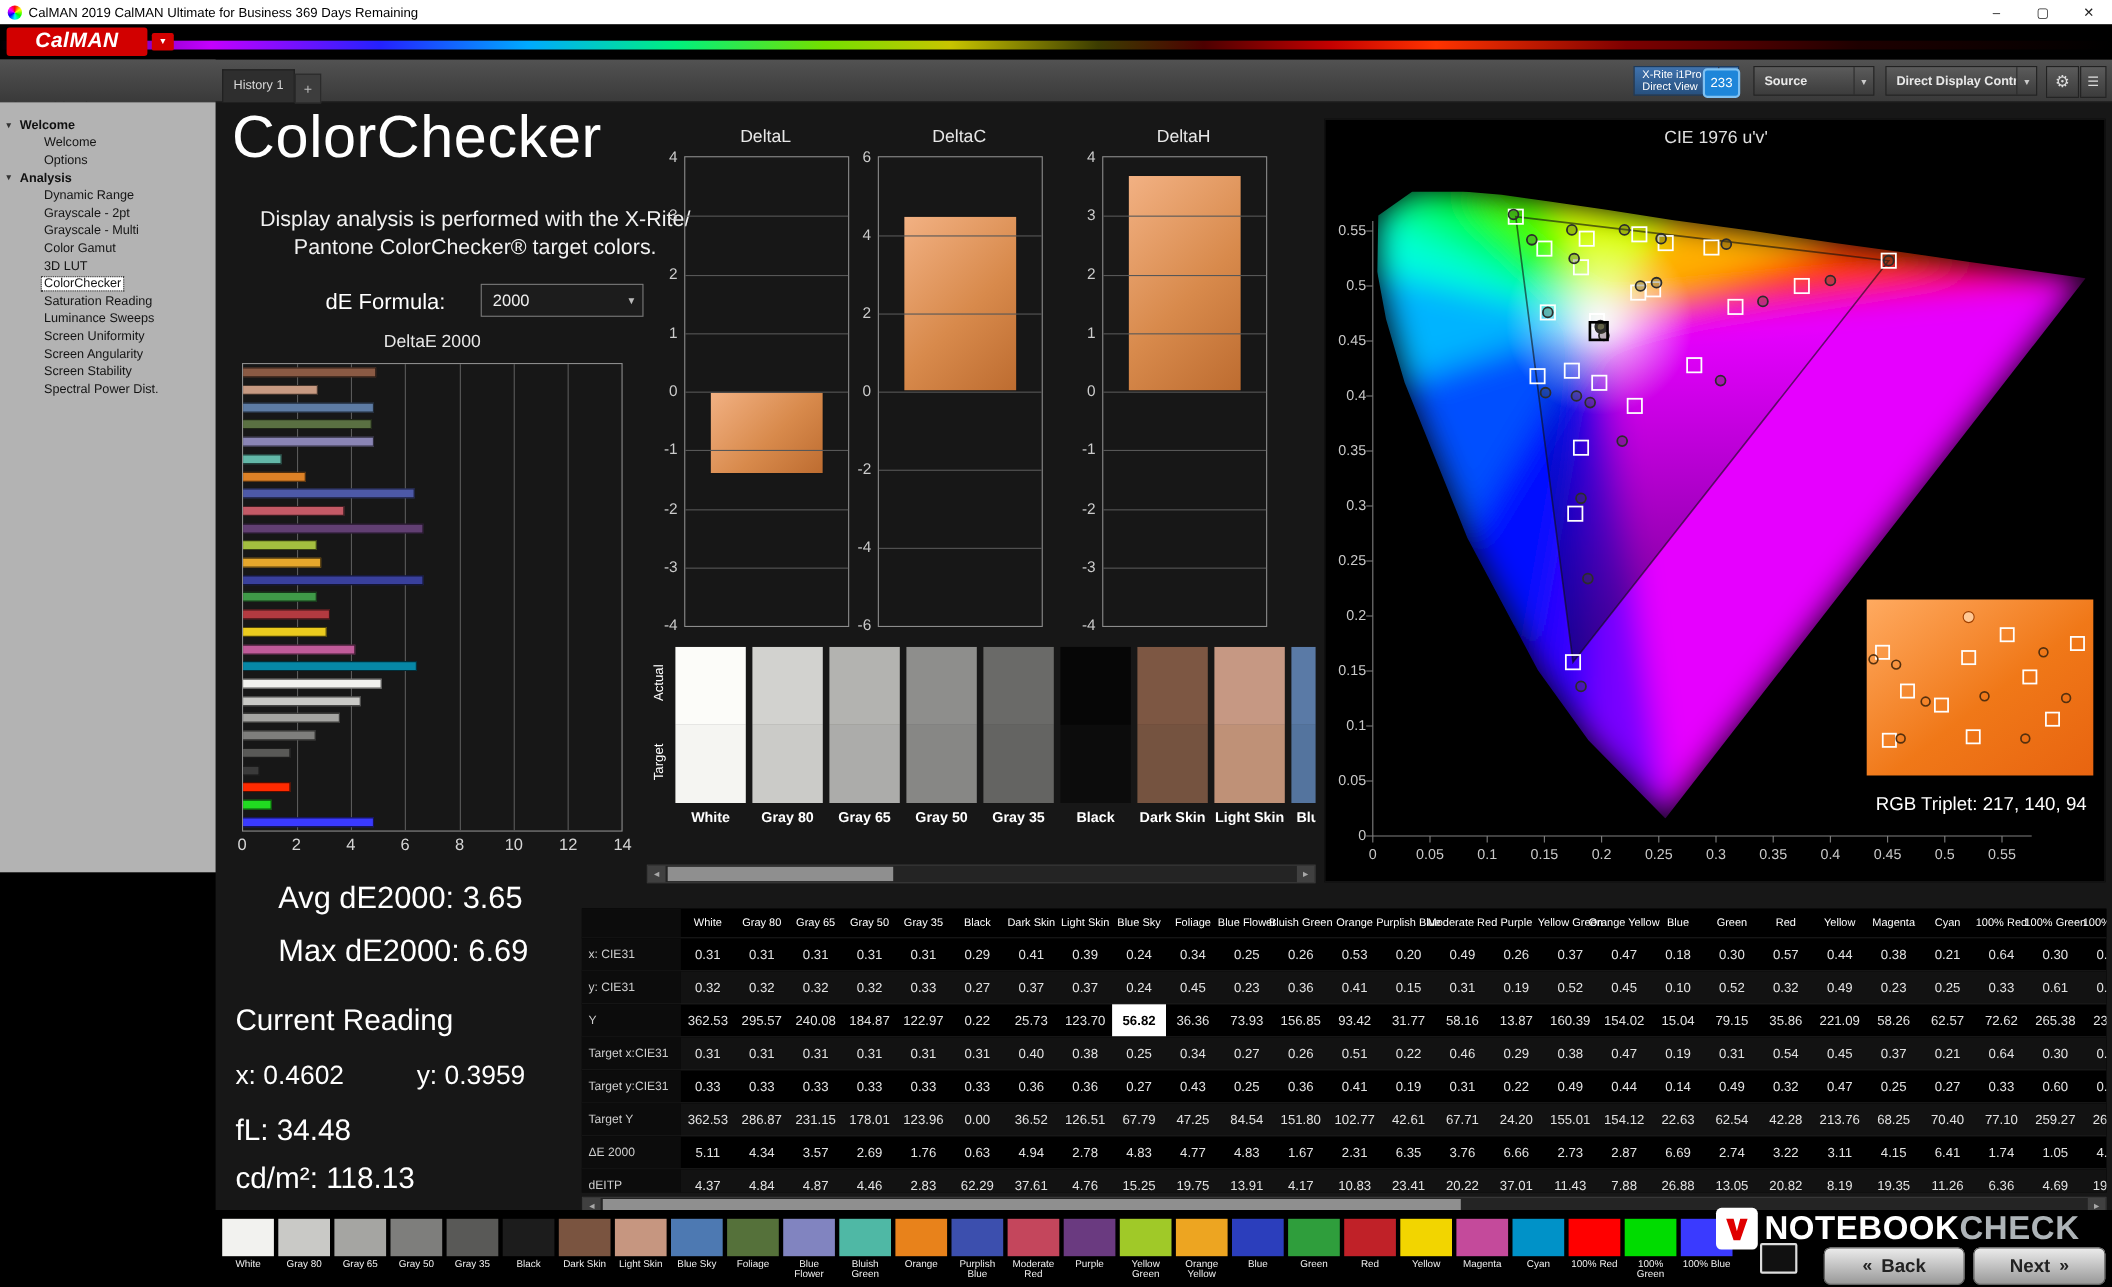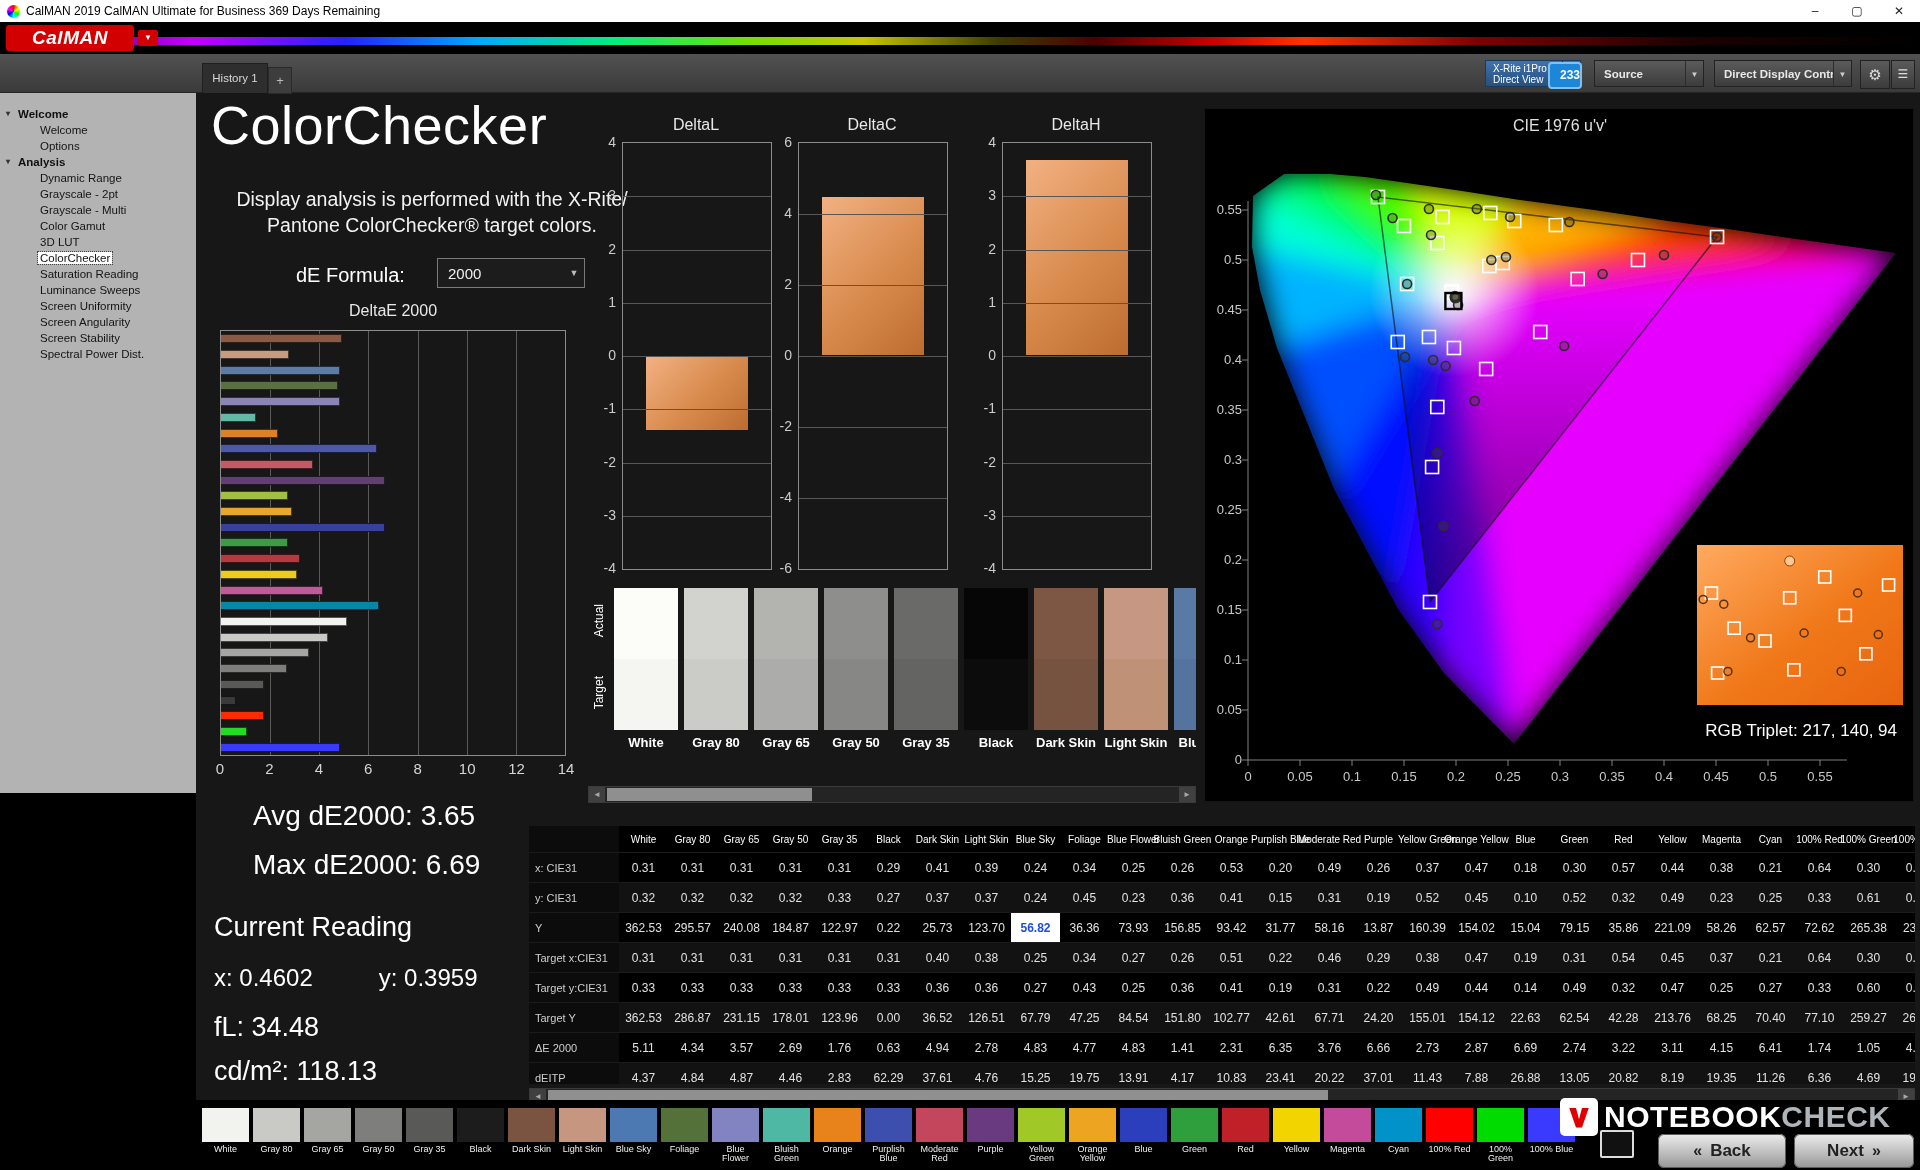--- a/index.html
+++ b/index.html
@@ -34,21 +34,21 @@
        line-height:29px;text-align:center;}
   .tab-add{position:absolute;left:268px;top:13px;width:22px;height:25px;background:#3d3d3d;
        border:1px solid #2a2a2a;color:#bbb;font-size:13px;line-height:25px;text-align:center;}
   .dd{position:absolute;top:6px;height:27px;display:flex;align-items:center;box-sizing:border-box;
       background:linear-gradient(#5b5b5b,#3c3c3c);border:1px solid #222;color:#e8e8e8;}
   .dd .dd-text{flex:1;padding-left:9px;font-size:11.5px;white-space:nowrap;overflow:hidden;font-weight:bold;}
   .dd .dd-arrow{width:17px;text-align:center;font-size:8px;color:#ccc;border-left:1px solid #2c2c2c;align-self:stretch;line-height:27px;}
   #dd-meter{left:1485px;width:96px;background:linear-gradient(#3f72ad,#27507e);border-color:#1c3a5c;}
   #dd-meter .meter-lines{flex:1;padding-left:7px;font-size:10px;line-height:11px;color:#fff;}
   #badge{position:absolute;left:1548px;top:8px;width:30px;height:23px;background:#1e86d9;border:2px solid #7fc1f2;
-         border-radius:4px;color:#fff;font-size:12px;font-weight:bold;line-height:23px;text-align:right;box-sizing:content-box;}
+         border-radius:4px;color:#fff;font-size:12px;font-weight:normal;line-height:23px;text-align:center;box-sizing:content-box;}
   #dd-source{left:1594px;width:110px;}
   #dd-ddc{left:1714px;width:138px;}
   #gear-btn{position:absolute;left:1860px;top:6px;width:28px;height:27px;background:linear-gradient(#5b5b5b,#3c3c3c);
          border:1px solid #222;color:#ddd;font-size:15px;line-height:27px;text-align:center;}
   #menu-btn{position:absolute;left:1891px;top:6px;width:22px;height:27px;background:linear-gradient(#5b5b5b,#3c3c3c);
          border:1px solid #222;color:#ddd;font-size:12px;line-height:27px;text-align:center;}
 
   
   #sidebar{left:0;top:54px;width:196px;height:739px;background:#b3b3b3;z-index:10;}
   #sb-circle{position:absolute;left:8px;top:5px;width:11px;height:11px;border:3px solid #4a4a4a;border-radius:50%;}
@@ -131,21 +131,21 @@
   
   #rtable{left:529px;top:826px;width:1386px;height:258px;overflow:hidden;background:#000;}
   .trow{display:flex;height:29px;border-bottom:1px solid #1b1b1b;align-items:stretch;}
   .trow:nth-child(odd){background:#121212;}
   .thead{height:26px;background:#000 !important;}
   .tcell{width:49px;flex:0 0 49px;display:flex;align-items:center;justify-content:center;
          font-size:12px;color:#e2e2e2;box-sizing:border-box;}
   .th{font-size:10px;color:#fff;white-space:nowrap;overflow:visible;}
   .corner,.rlabel{width:90px;flex:0 0 90px;justify-content:flex-start;padding-left:6px;
          font-size:11px;color:#cfcfcf;background:#0c0c0c;}
-  .hl{background:#fff !important;color:#1d4ed8;font-weight:bold;}
+  .hl{background:#fff !important;color:#000000;font-weight:bold;}
 
   
   #bottombar{left:0;top:1100px;width:1920px;height:70px;background:#000;}
   #bottom-swatches{position:absolute;left:202px;top:8px;display:flex;gap:4px;}
   .bswatch{width:47px;flex:0 0 47px;}
   .bcolor{height:34px;}
   .blabel{width:47px;margin-top:3px;font-size:9px;line-height:9px;height:20px;overflow:hidden;
           text-align:center;color:#f0f0f0;}
   #display-btn{position:absolute;left:1600px;top:30px;width:30px;height:24px;border:2px solid #ddd;
           background:#111;border-radius:2px;}
@@ -896,21 +896,21 @@
       <div class="tcell">4.34</div>
       <div class="tcell">3.57</div>
       <div class="tcell">2.69</div>
       <div class="tcell">1.76</div>
       <div class="tcell">0.63</div>
       <div class="tcell">4.94</div>
       <div class="tcell">2.78</div>
       <div class="tcell">4.83</div>
       <div class="tcell">4.77</div>
       <div class="tcell">4.83</div>
-      <div class="tcell">1.41</div>
+      <div class="tcell">1.67</div>
       <div class="tcell">2.31</div>
       <div class="tcell">6.35</div>
       <div class="tcell">3.76</div>
       <div class="tcell">6.66</div>
       <div class="tcell">2.73</div>
       <div class="tcell">2.87</div>
       <div class="tcell">6.69</div>
       <div class="tcell">2.74</div>
       <div class="tcell">3.22</div>
       <div class="tcell">3.11</div>

